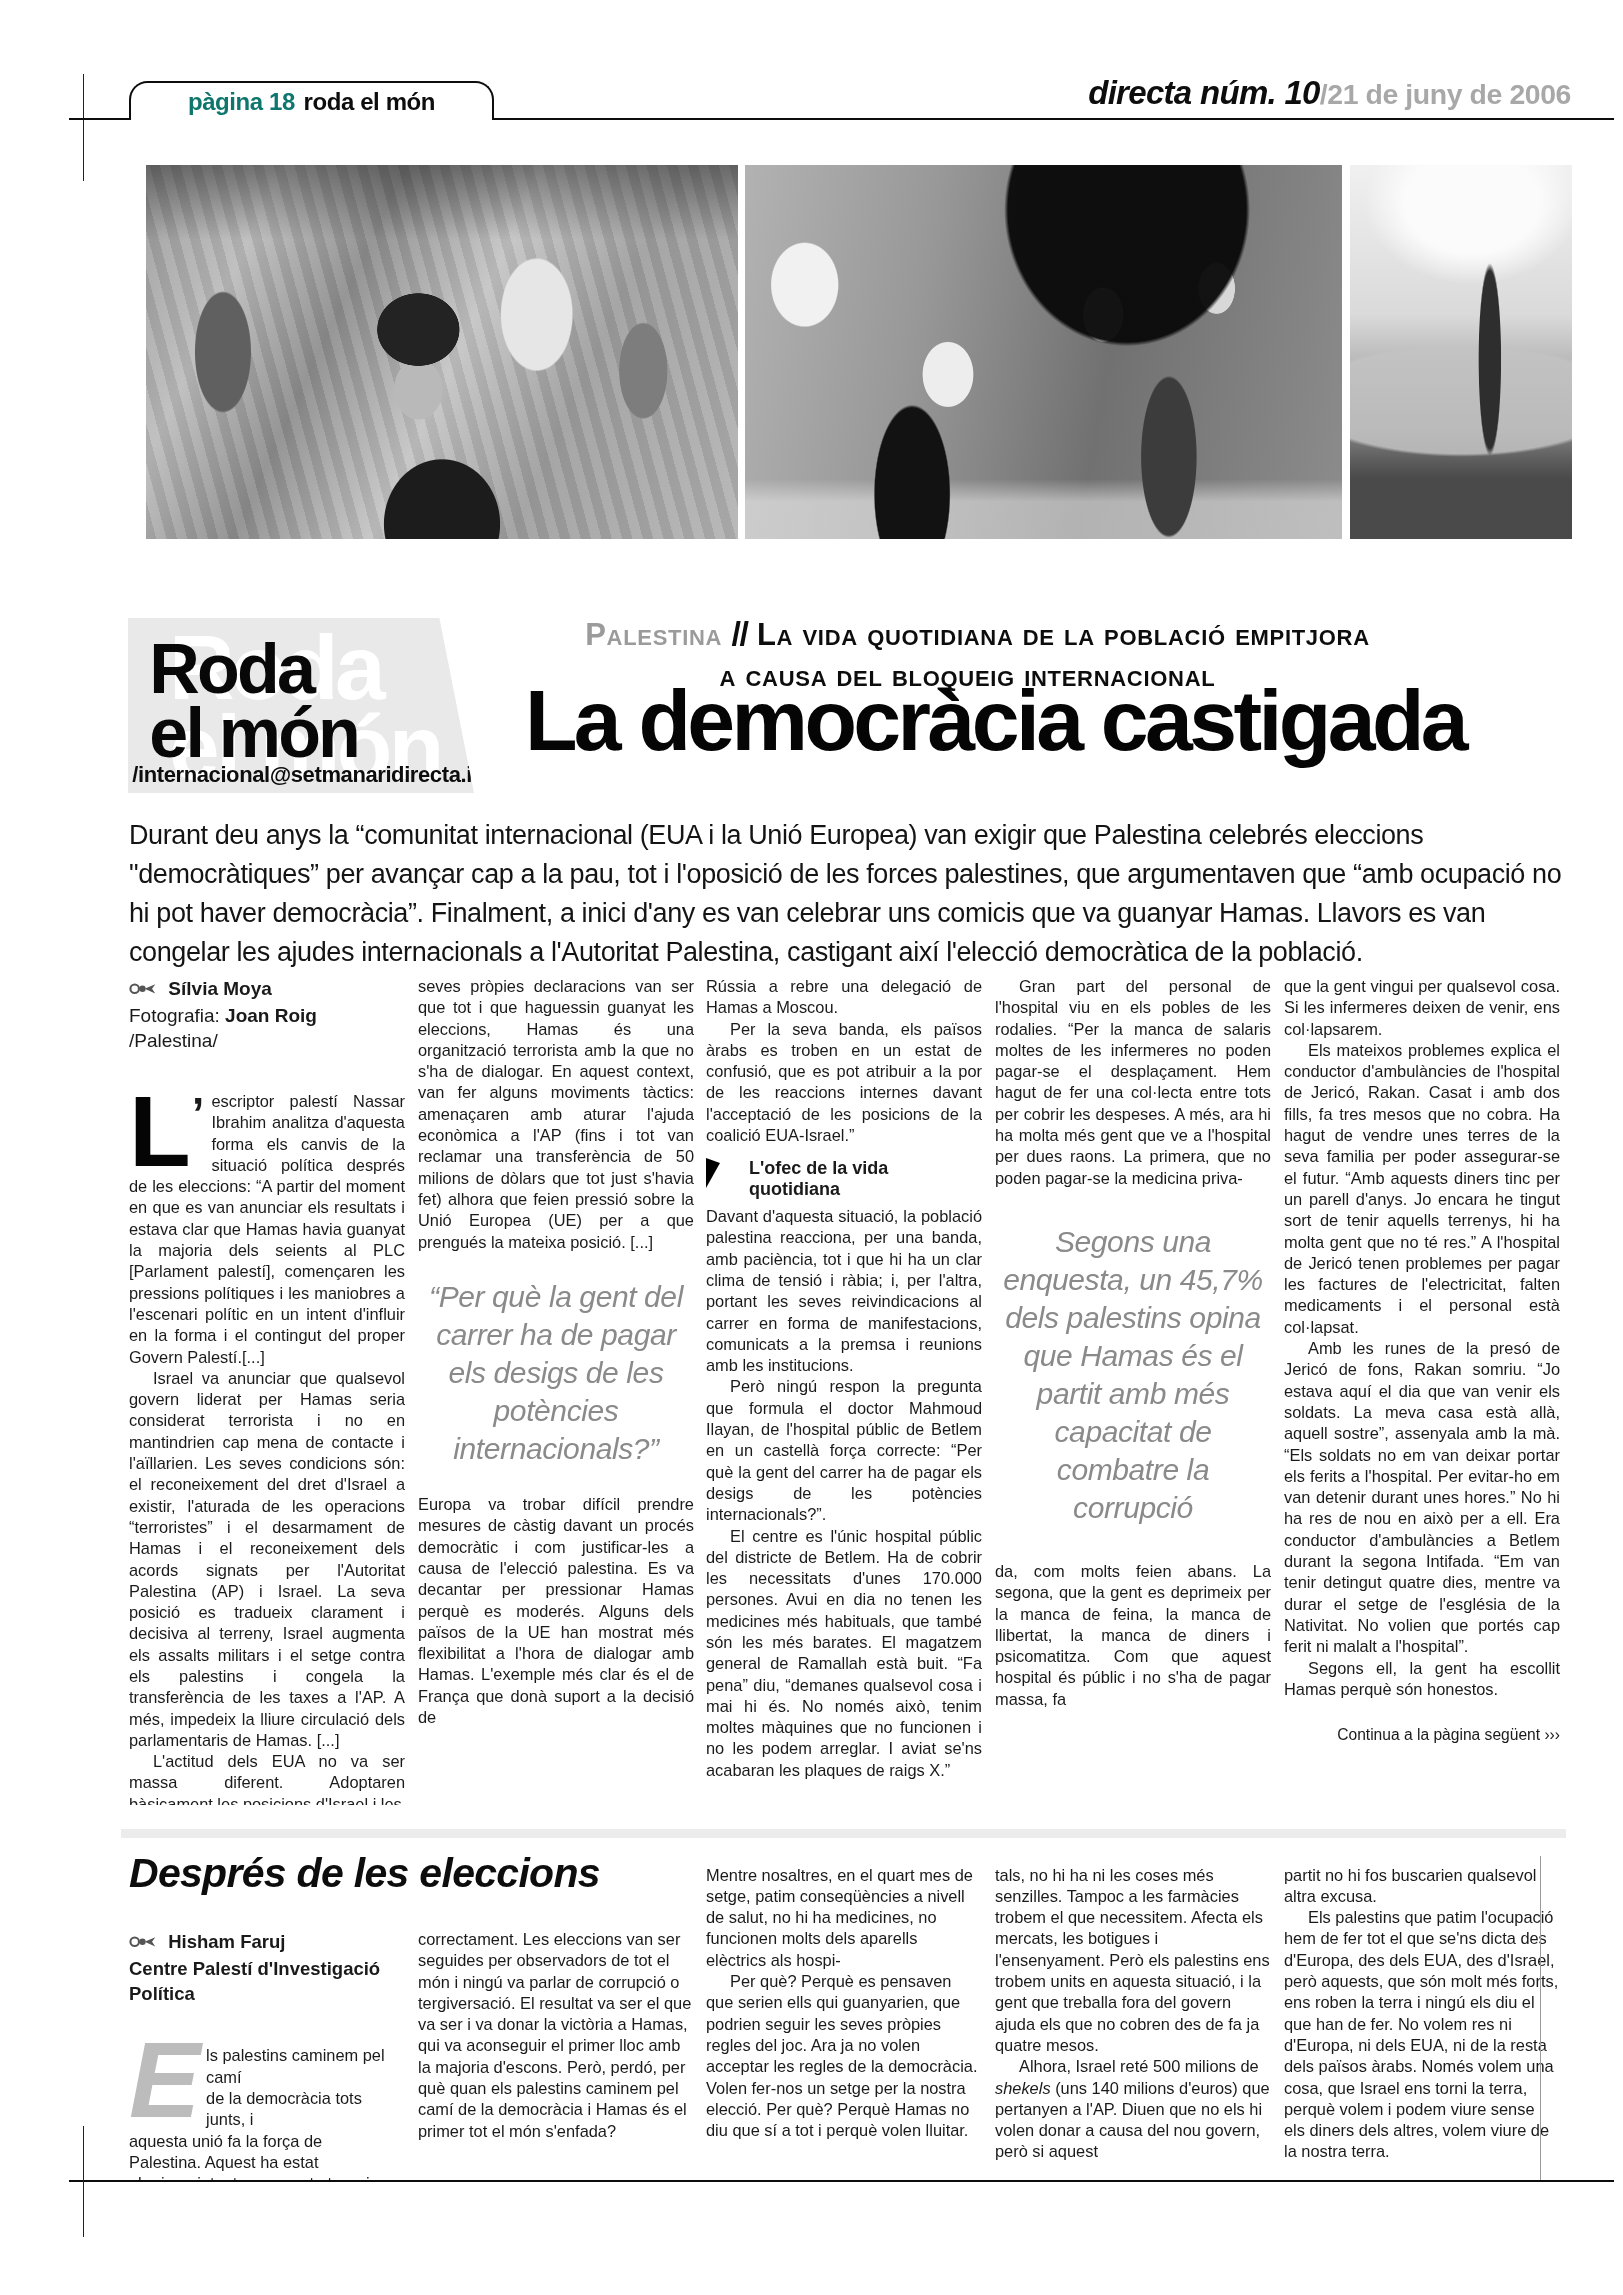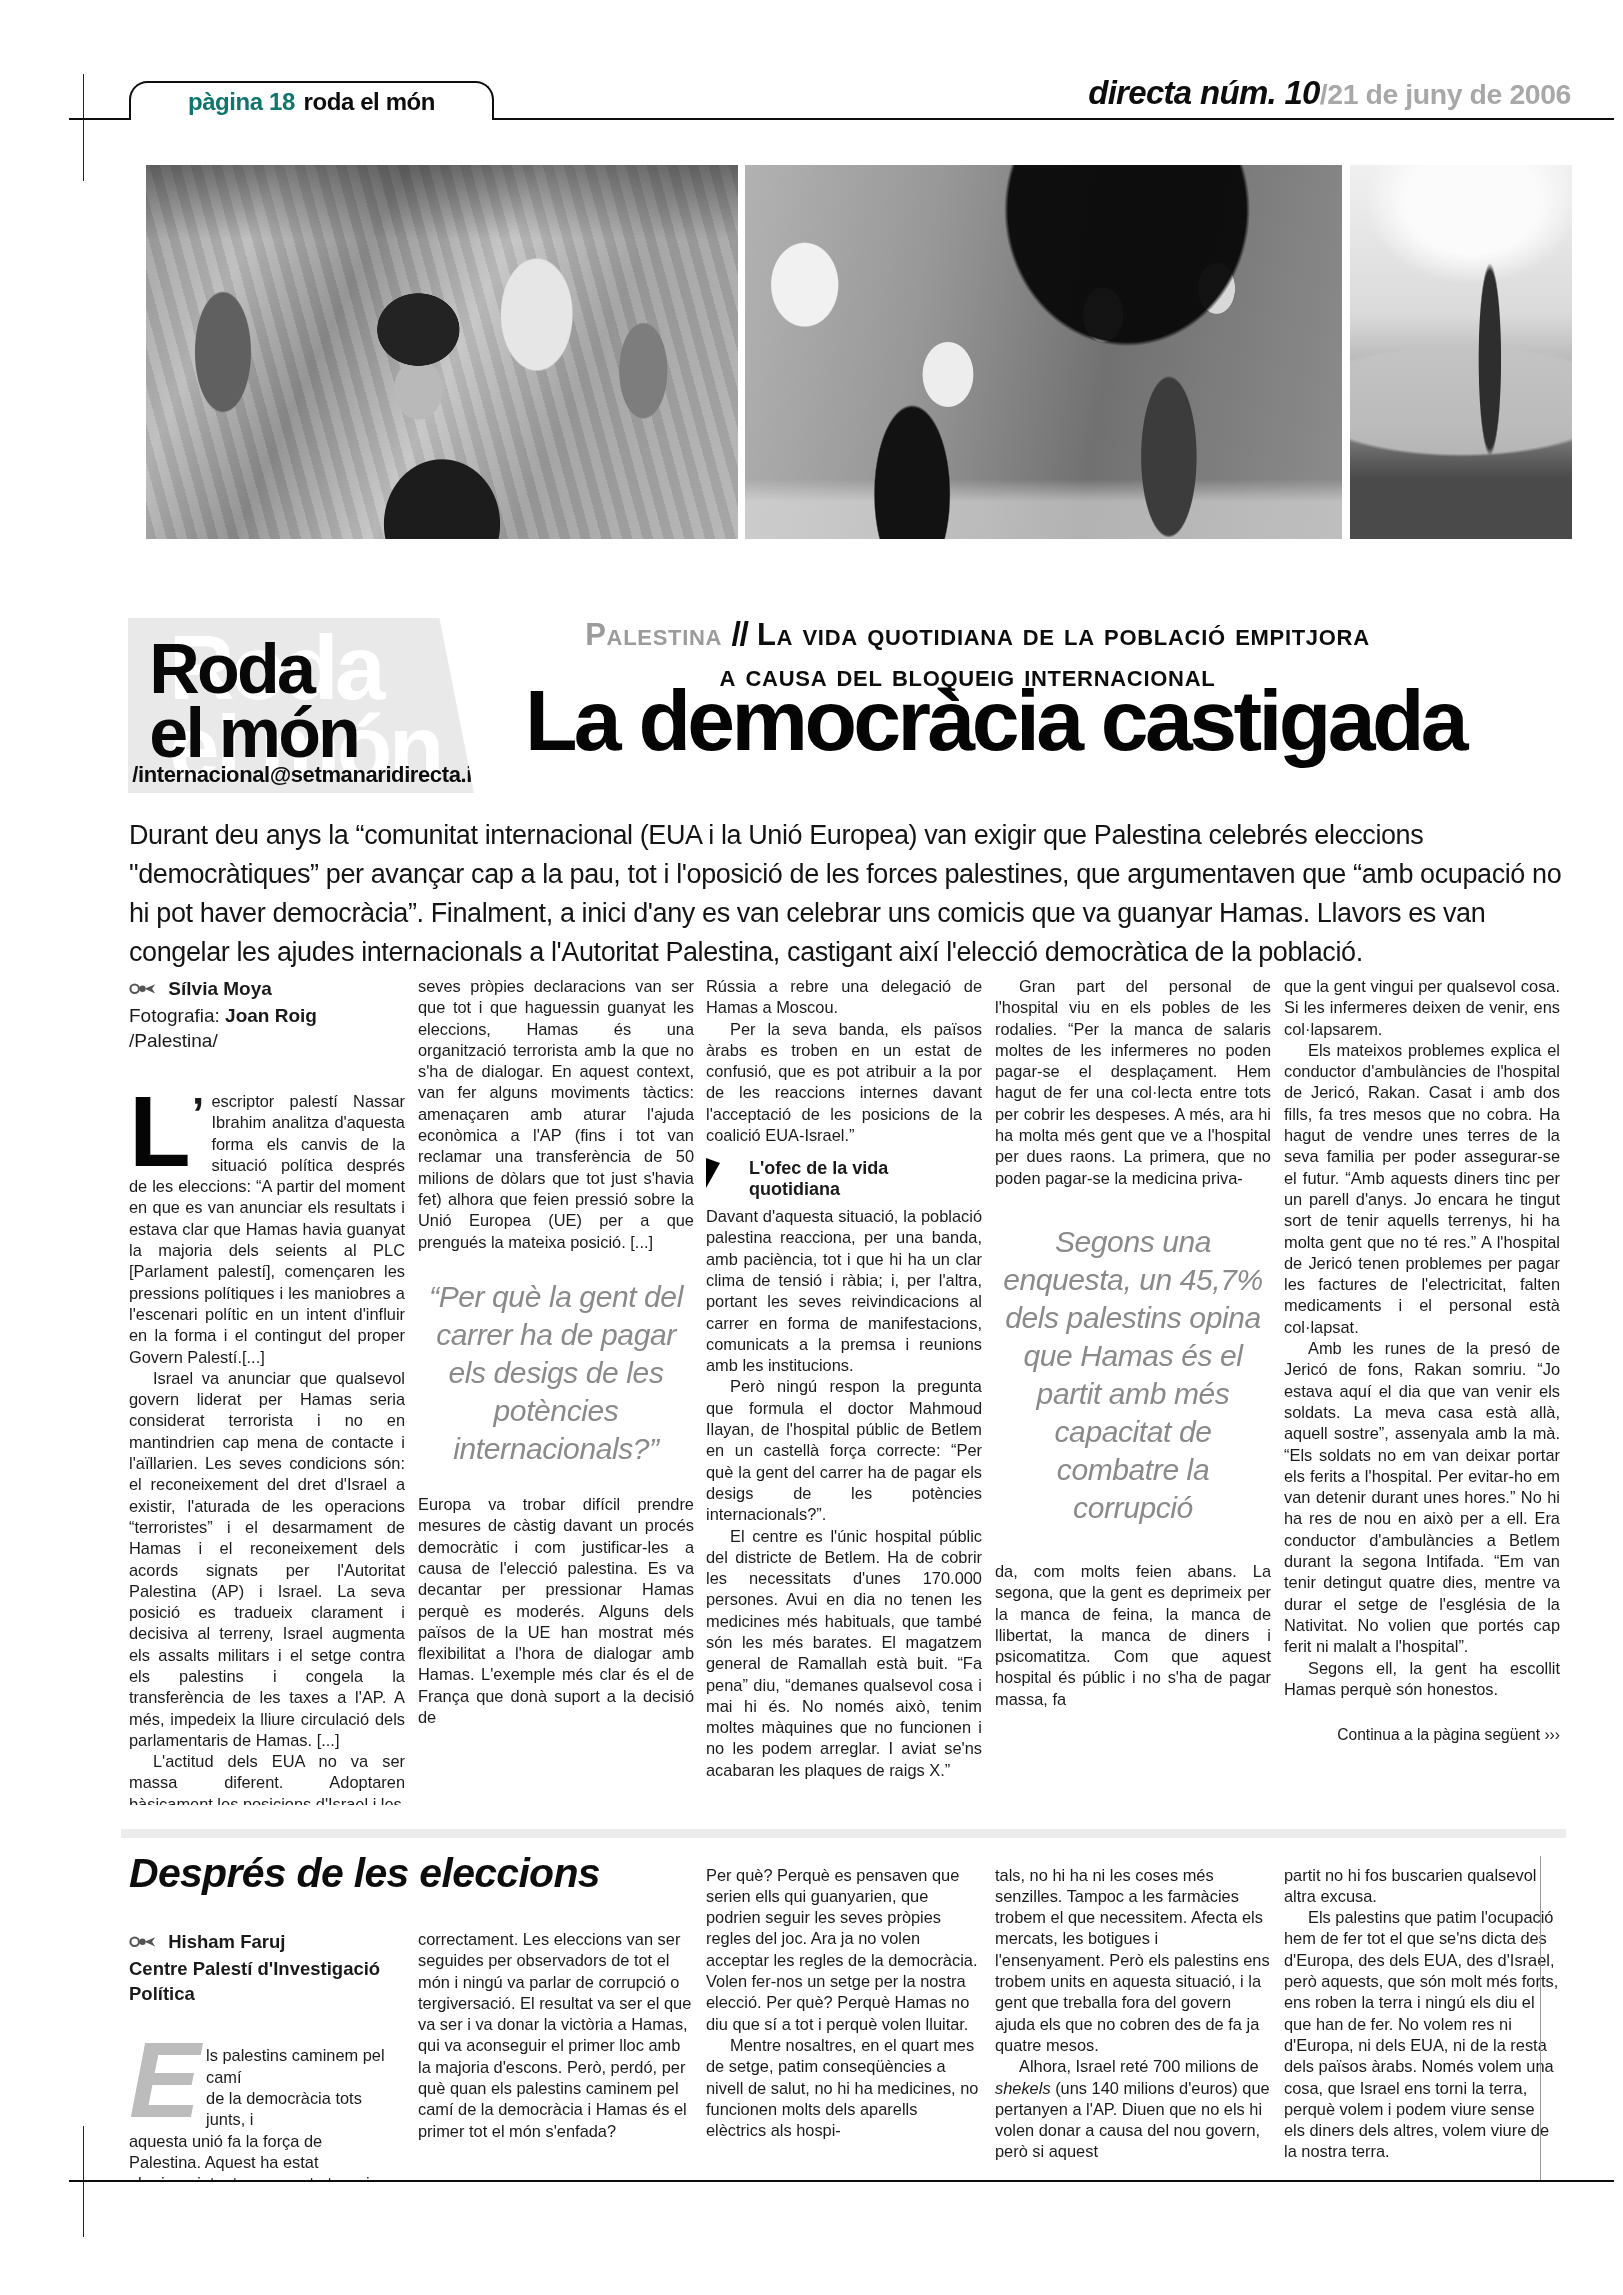--- a/index.html
+++ b/index.html
@@ -252,28 +252,28 @@
 el primer intent en aquesta terra i
 hem demostrat que ho podem fer</span>
       </p>
     </div>
 
     <div class="s2col s2c2">
       <p>correctament. Les eleccions van ser seguides per observadors de tot el món i ningú va parlar de corrupció o tergiversació. El resultat va ser el que va ser i va donar la victòria a Hamas, qui va aconseguir el primer lloc amb la majoria d'escons. Però, perdó, per què quan els palestins caminem pel camí de la democràcia i Hamas és el primer tot el món s'enfada?</p>
     </div>
 
     <div class="s2col s2c3">
+      <p>Mentre nosaltres, en el quart mes de setge, patim conseqüències a nivell de salut, no hi ha medicines, no funcionen molts dels aparells elèctrics als hospi-</p>
       <p>Per què? Perquè es pensaven que serien ells qui guanyarien, que podrien seguir les seves pròpies regles del joc. Ara ja no volen acceptar les regles de la democràcia. Volen fer-nos un setge per la nostra elecció. Per què? Perquè Hamas no diu que sí a tot i perquè volen lluitar.</p>
-      <p>Mentre nosaltres, en el quart mes de setge, patim conseqüències a nivell de salut, no hi ha medicines, no funcionen molts dels aparells elèctrics als hospi-</p>
     </div>
 
     <div class="s2col s2c4">
       <p>tals, no hi ha ni les coses més senzilles. Tampoc a les farmàcies trobem el que necessitem. Afecta els mercats, les botigues i l'ensenyament. Però els palestins ens trobem units en aquesta situació, i la gent que treballa fora del govern ajuda els que no cobren des de fa ja quatre mesos.</p>
       <p>
-        <span>Alhora, Israel reté 700 milions de </span><span class="it">shekels</span><span> (uns 140 milions d'euros) que pertanyen a l'AP. Diuen que no els hi volen donar a causa del nou govern, però si aquest</span>
+        <span>Alhora, Israel reté 500 milions de </span><span class="it">shekels</span><span> (uns 140 milions d'euros) que pertanyen a l'AP. Diuen que no els hi volen donar a causa del nou govern, però si aquest</span>
       </p>
     </div>
 
     <div class="s2col s2c5">
       <p>partit no hi fos buscarien qualsevol altra excusa.</p>
       <p>Els palestins que patim l'ocupació hem de fer tot el que se'ns dicta des d'Europa, des dels EUA, des d'Israel, però aquests, que són molt més forts, ens roben la terra i ningú els diu el que han de fer. No volem res ni d'Europa, ni dels EUA, ni de la resta dels països àrabs. Només volem una cosa, que Israel ens torni la terra, perquè volem i podem viure sense els diners dels altres, volem viure de la nostra terra.</p>
     </div>
   </div>
 
   <div class="right-vline"></div>

